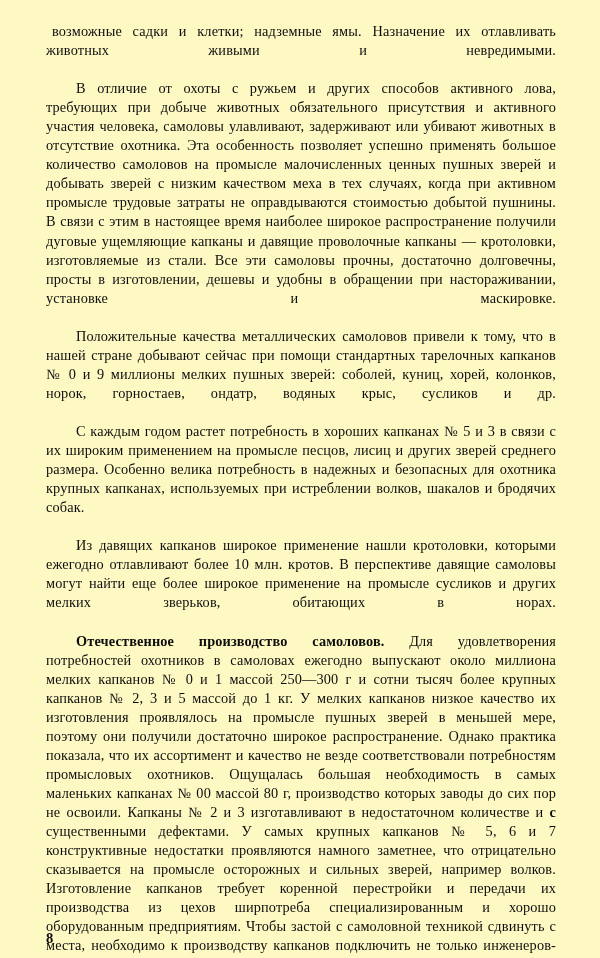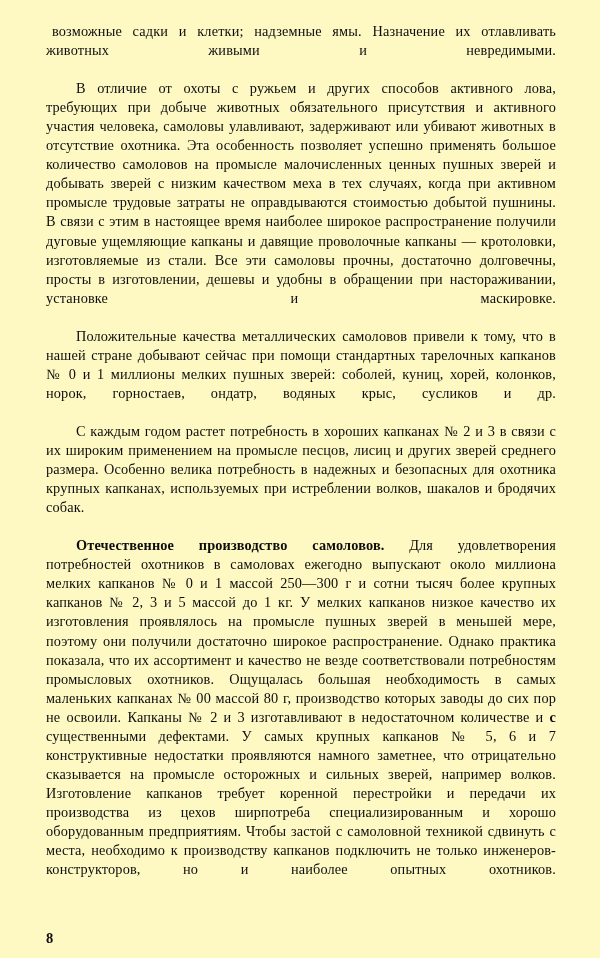--- a/index.html
+++ b/index.html
@@ -82,24 +82,25 @@
 <body>
 
 <div id="page">
 
   <div id="text-block">
 
     <p class="para cont">возможные садки и клетки; надземные ямы. Назначение их отлавливать животных живыми и невредимыми.</p>
 
     <p class="para indent">В отличие от охоты с ружьем и других способов активного лова, требующих при добыче животных обязательного присутствия и активного участия человека, самоловы улавливают, задерживают или убивают животных в отсутствие охотника. Эта особенность позволяет успешно применять большое количество самоловов на промысле малочисленных ценных пушных зверей и добывать зверей с низким качеством меха в тех случаях, когда при активном промысле трудовые затраты не оправдываются стоимостью добытой пушнины. В связи с этим в настоящее время наиболее широкое распространение получили дуговые ущемляющие капканы и давящие проволочные капканы — кротоловки, изготовляемые из стали. Все эти самоловы прочны, достаточно долговечны, просты в изготовлении, дешевы и удобны в обращении при настораживании, установке и маскировке.</p>
 
-    <p class="para indent">Положительные качества металлических самоловов привели к тому, что в нашей стране добывают сейчас при помощи стандартных тарелочных капканов № 0 и 1 миллионы мелких пушных зверей: соболей, куниц, хорей, колонков, норок, горностаев, ондатр, водяных крыс, сусликов и др.</p>
+    <p class="para indent">Положительные качества металлических самоловов привели к тому, что в нашей стране добывают сейчас при помощи стандартных тарелочных капканов № 0 и 9 миллионы мелких пушных зверей: соболей, куниц, хорей, колонков, норок, горностаев, ондатр, водяных крыс, сусликов и др.</p>
 
-    <p class="para indent">С каждым годом растет потребность в хороших капканах № 2 и 3 в связи с их широким применением на промысле песцов, лисиц и других зверей среднего размера. Особенно велика потребность в надежных и безопасных для охотника крупных капканах, используемых при истреблении волков, шакалов и бродячих собак.</p>
+    <p class="para indent">С каждым годом растет потребность в хороших капканах № 5 и 3 в связи с их широким применением на промысле песцов, лисиц и других зверей среднего размера. Особенно велика потребность в надежных и безопасных для охотника крупных капканах, используемых при истреблении волков, шакалов и бродячих собак.</p>
 
+    <p class="para indent">Из давящих капканов широкое применение нашли кротоловки, которыми ежегодно отлавливают более 10 млн. кротов. В перспективе давящие самоловы могут найти еще более широкое применение на промысле сусликов и других мелких зверьков, обитающих в норах.</p>
 
     <p class="para indent"><b class="run-bold">Отечественное производство самоловов.</b><span> Для удовлетворения потребностей охотников в самоловах ежегодно выпускают около миллиона мелких капканов № 0 и 1 массой 250—300 г и сотни тысяч более крупных капканов № 2, 3 и 5 массой до 1 кг. У мелких капканов низкое качество их изготовления проявлялось на промысле пушных зверей в меньшей мере, поэтому они получили достаточно широкое распространение. Однако практика показала, что их ассортимент и качество не везде соответствовали потребностям промысловых охотников. Ощущалась большая необходимость в самых маленьких капканах № 00 массой 80 г, производство которых заводы до сих пор не освоили. Капканы № 2 и 3 изготавливают в недостаточном количестве и</span> <b class="run-bold">с</b><span> существенными дефектами. У самых крупных капканов № 5, 6 и 7 конструктивные недостатки проявляются намного заметнее, что отрицательно сказывается на промысле осторожных и сильных зверей, например волков. Изготовление капканов требует коренной перестройки и передачи их производства из цехов ширпотреба специализированным и хорошо оборудованным предприятиям. Чтобы застой с самоловной техникой сдвинуть с места, необходимо к производству капканов подключить не только инженеров-конструкторов, но и наиболее опытных охотников.</span></p>
 
   </div>
 
   <div id="page-number">8</div>
 
 </div>
 
 </body></html>

